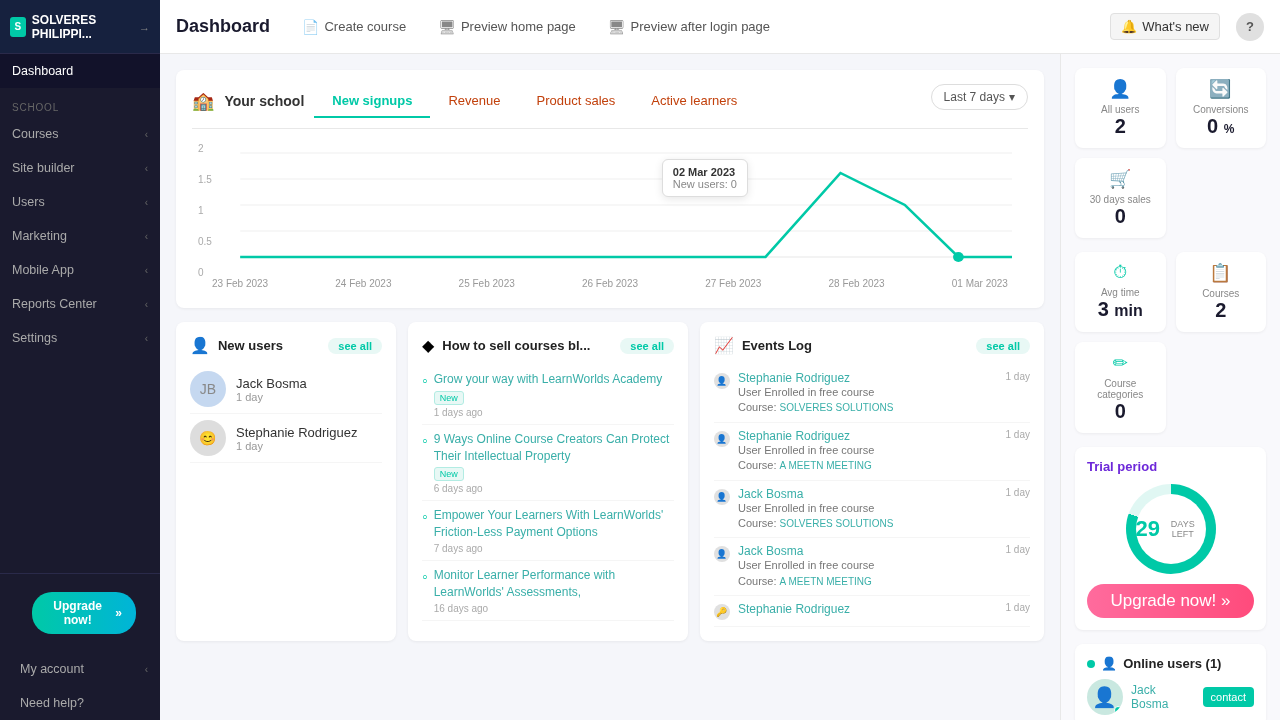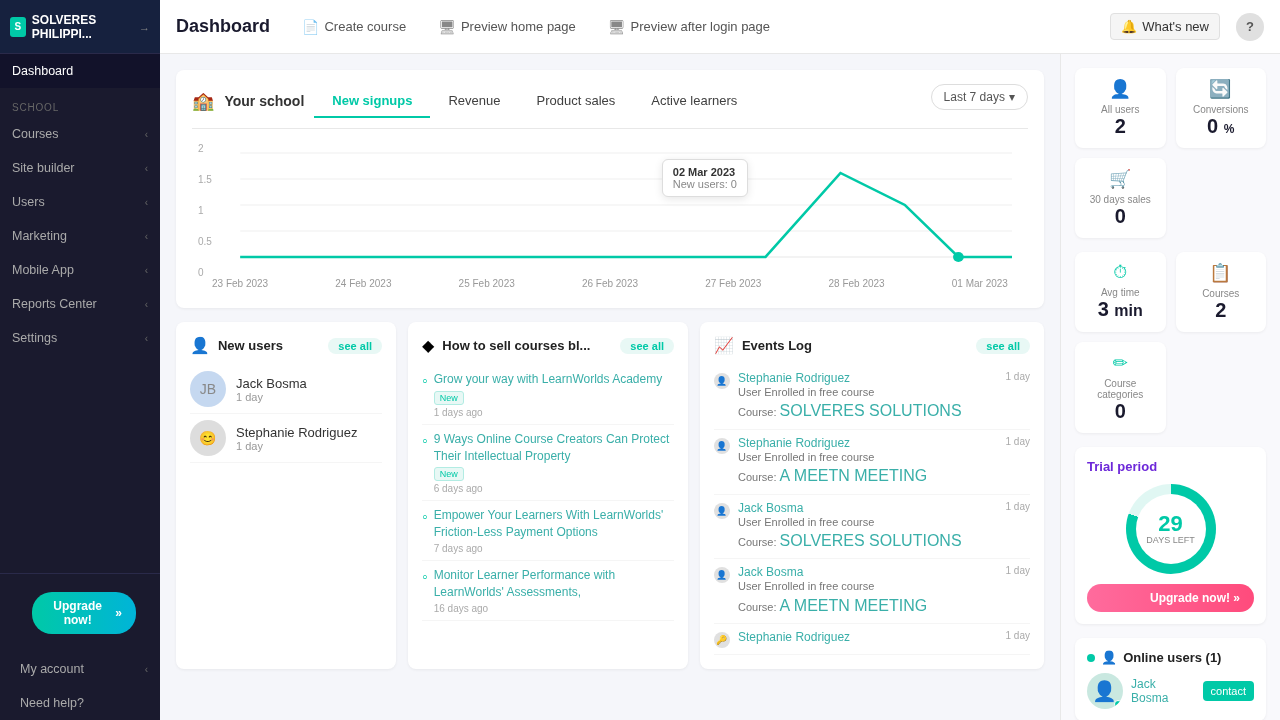--- a/index.html
+++ b/index.html
@@ -176,21 +176,21 @@
     }
     .school-tabs {
       display: flex;
       align-items: center;
       gap: 0;
       border-bottom: none;
     }
     .school-tab {
       padding: 8px 18px;
       font-size: 13px;
-      color: #404040;
+      color: #c2410c;
       cursor: pointer;
       border-bottom: 2px solid transparent;
       margin-bottom: -1px;
     }
     .school-tab.active {
       color: #00c9a7;
       border-bottom: 2px solid #00c9a7;
       font-weight: 600;
     }
     .date-filter {
@@ -377,21 +377,21 @@
       color: #3aafa9;
       font-weight: 500;
       cursor: pointer;
     }
     .event-desc {
       font-size: 11px;
       color: #777;
       line-height: 1.4;
     }
     .event-course {
-      font-size: 16px;
+      font-size: 10px;
       color: #3aafa9;
       cursor: pointer;
     }
     .event-time {
       font-size: 10px;
       color: #aaa;
       white-space: nowrap;
     }
 
     
@@ -449,47 +449,47 @@
       border-radius: 50%;
       background: conic-gradient(#00c9a7 0deg 290deg, #e0f7f3 290deg 360deg);
       display: flex; align-items: center; justify-content: center;
       flex-direction: column;
     }
     .trial-inner {
       width: 70px; height: 70px;
       border-radius: 50%;
       background: #fff;
       display: flex; align-items: center; justify-content: center;
-      flex-direction: column;
+      flex-direction: row;
     }
     .trial-days {
       font-size: 22px;
       font-weight: 700;
       color: #00c9a7;
       line-height: 1;
     }
     .trial-days-label {
       font-size: 9px;
       color: #888;
       text-align: center;
     }
     .upgrade-now-btn {
       background: linear-gradient(90deg, #ff6b9d, #ff4b7c);
       color: #fff;
       border: none;
       border-radius: 20px;
       padding: 7px 14px;
-      font-size: 12px;
-      font-weight: 700;
+      font-size: 17px;
+      font-weight: 400;
       cursor: pointer;
       display: flex;
       align-items: center;
       gap: 6px;
       width: 100%;
-      justify-content: flex-end;
+      justify-content: center;
     }
 
     
     .online-box {
       background: #fff;
       border-radius: 8px;
       padding: 12px;
       box-shadow: 0 1px 3px rgba(0,0,0,0.06);
     }
     .online-header {

